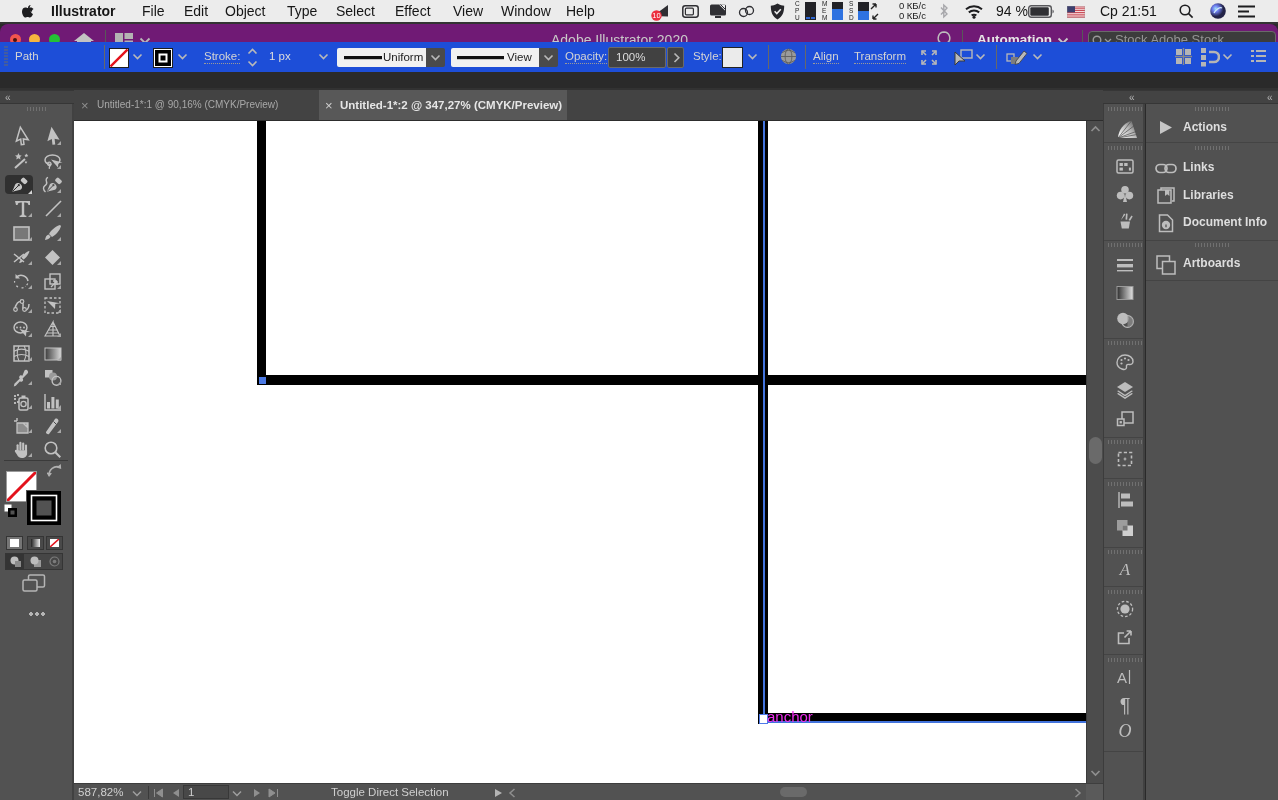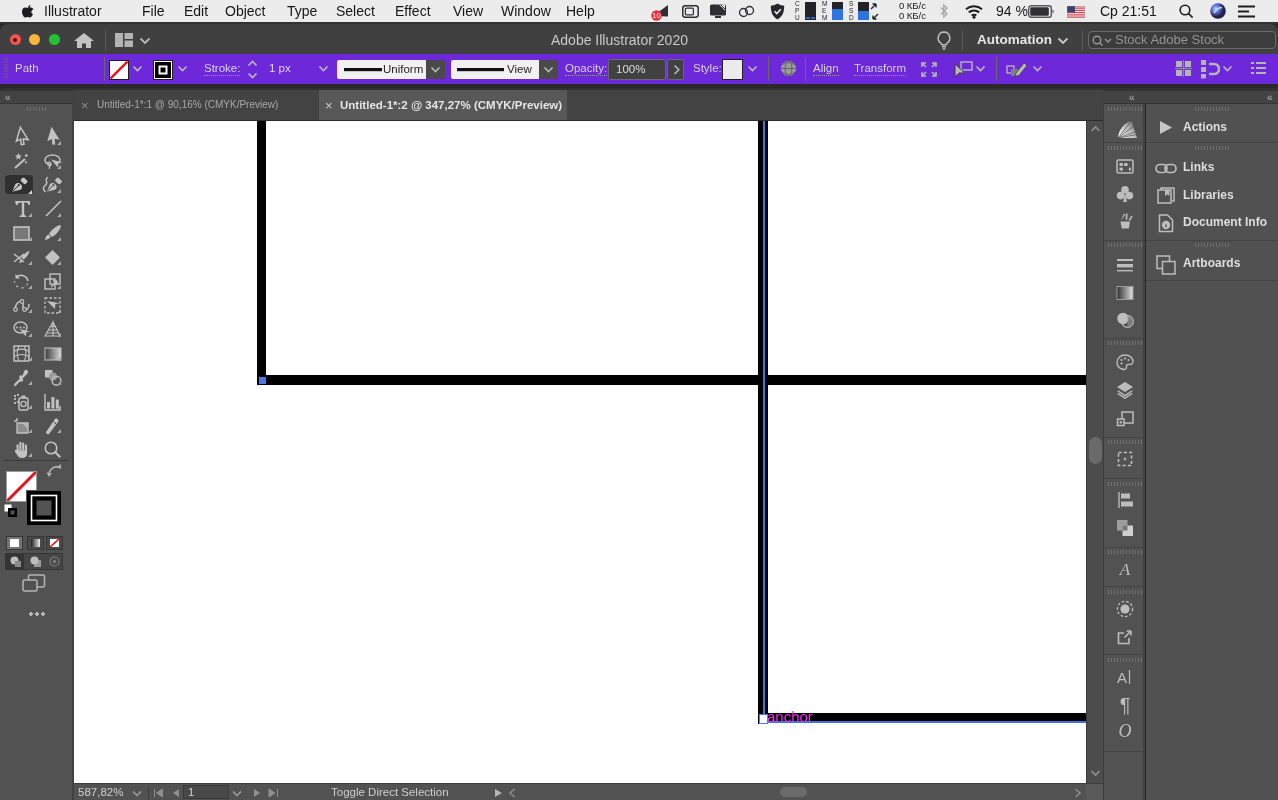--- a/index.html
+++ b/index.html
@@ -1,24 +1,24 @@
 <!DOCTYPE html>
 <html><head><meta charset="utf-8">
 <style>
 *{margin:0;padding:0;box-sizing:border-box}
 html,body{width:1278px;height:800px;overflow:hidden;background:#2a2a2a;font-family:"Liberation Sans",sans-serif;-webkit-font-smoothing:antialiased}
 #stage{position:relative;width:1278px;height:800px}
 
 #menubar{position:absolute;left:0;top:0;width:1278px;height:22px;background:#ececec;color:#161616;font-size:14px}
 #menubar .mi{position:absolute;top:3px;white-space:nowrap}
 
-#titlebar{position:absolute;left:0;top:24px;width:1278px;height:33px;background:#404040;border-radius:8px 8px 0 0}
+#titlebar{position:absolute;left:0;top:24px;width:1278px;height:33px;background:#701a75;border-radius:8px 8px 0 0}
 .tl{position:absolute;top:34px;width:11px;height:11px;border-radius:50%}
 
-#controlbar{position:absolute;left:0;top:54px;width:1278px;height:30px;background:#6d28d9;color:#d4d4d4;font-size:11.5px}
+#controlbar{position:absolute;left:0;top:42px;width:1278px;height:30px;background:#1d4ed8;color:#d4d4d4;font-size:11.5px}
 #controlbar .lbl{position:absolute;top:8px;white-space:nowrap}
 .dotted{border-bottom:1px dotted #9a9a9a;padding-bottom:1px}
 .vdiv{position:absolute;top:3px;width:1px;height:24px;background:#686868}
 .whitebox{position:absolute;top:6px;height:19px;background:#f1f1f1;color:#1c1c1c;font-size:11.5px;border-radius:2px 0 0 2px}
 .darkchev{position:absolute;top:6px;height:19px;width:19px;background:#4a4a4a;border-radius:0 2px 2px 0}
 .chev{stroke:#b9b9b9;stroke-width:1.6;fill:none}
 
 #tabstrip{position:absolute;left:74px;top:90px;width:1029px;height:31px;background:#434343}
 #tab2{position:absolute;left:245px;top:0;width:248px;height:31px;background:#585858}
 
@@ -44,21 +44,21 @@
 .dicon{position:absolute;left:12px;width:18px;height:18px;overflow:visible}
 .licon{position:absolute;width:22px;height:18px;overflow:visible}
 </style></head>
 <body>
 <div id="stage">
 
 <div id="menubar">
   <svg style="position:absolute;left:22px;top:4px" width="12" height="14" viewBox="0 0 12 14">
     <path fill="#1d1d1f" d="M9.7 7.4c0-1.5.8-2.6 1.9-3.3-.7-1-1.8-1.6-3-1.6-1.1 0-1.9.6-2.6.6-.7 0-1.5-.6-2.6-.6C1.5 2.5 0 4.1 0 6.7c0 2.8 1.9 5.8 3.4 5.8.7 0 1.2-.5 2.2-.5s1.4.5 2.2.5c1.2 0 2.7-2 3.2-3.6-1.4-.5-2.3-1.9-2.3-3.5zM7.9 1.3C8.4.7 8.7 0 8.6 0 7.9 0 7.1.5 6.7 1c-.4.5-.8 1.2-.7 1.9.8.1 1.5-.4 1.9-1z" transform="translate(0,1)"></path>
   </svg>
-  <span class="mi" style="left:44px;font-weight:normal">Illustrator</span>
+  <span class="mi" style="left:51px;font-weight:bold">Illustrator</span>
   <span class="mi" style="left:142px">File</span>
   <span class="mi" style="left:184px">Edit</span>
   <span class="mi" style="left:225px">Object</span>
   <span class="mi" style="left:287px">Type</span>
   <span class="mi" style="left:336px">Select</span>
   <span class="mi" style="left:395px">Effect</span>
   <span class="mi" style="left:453px">View</span>
   <span class="mi" style="left:501px">Window</span>
   <span class="mi" style="left:566px">Help</span>
 

